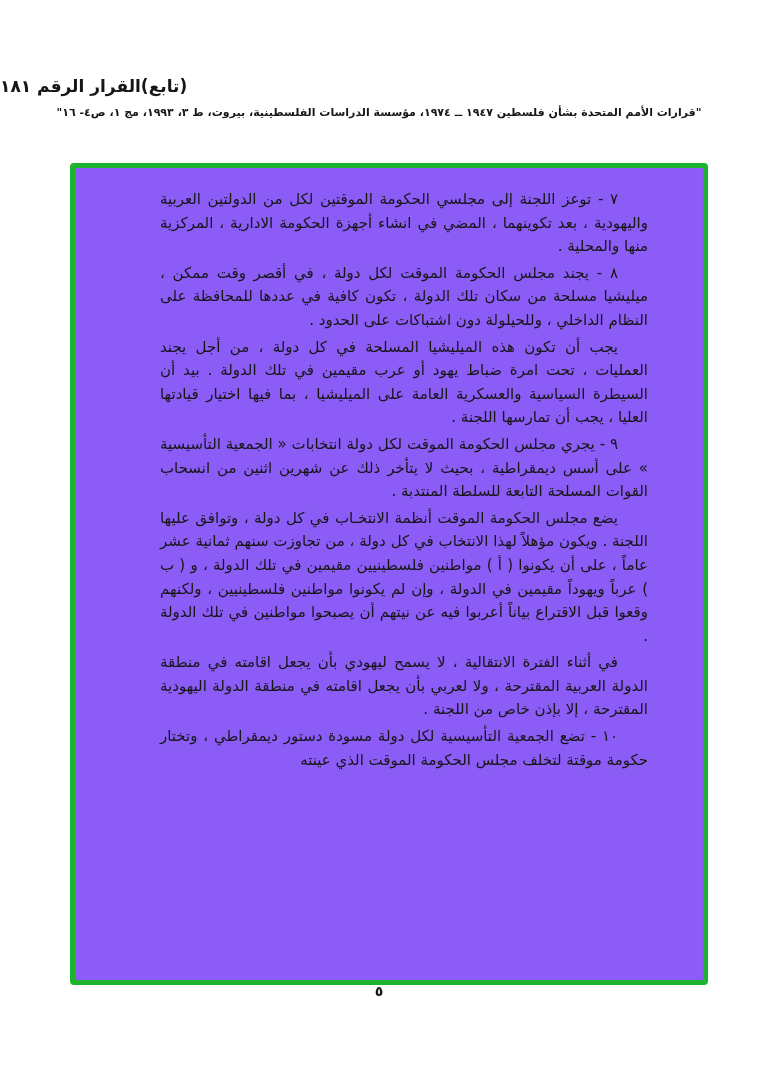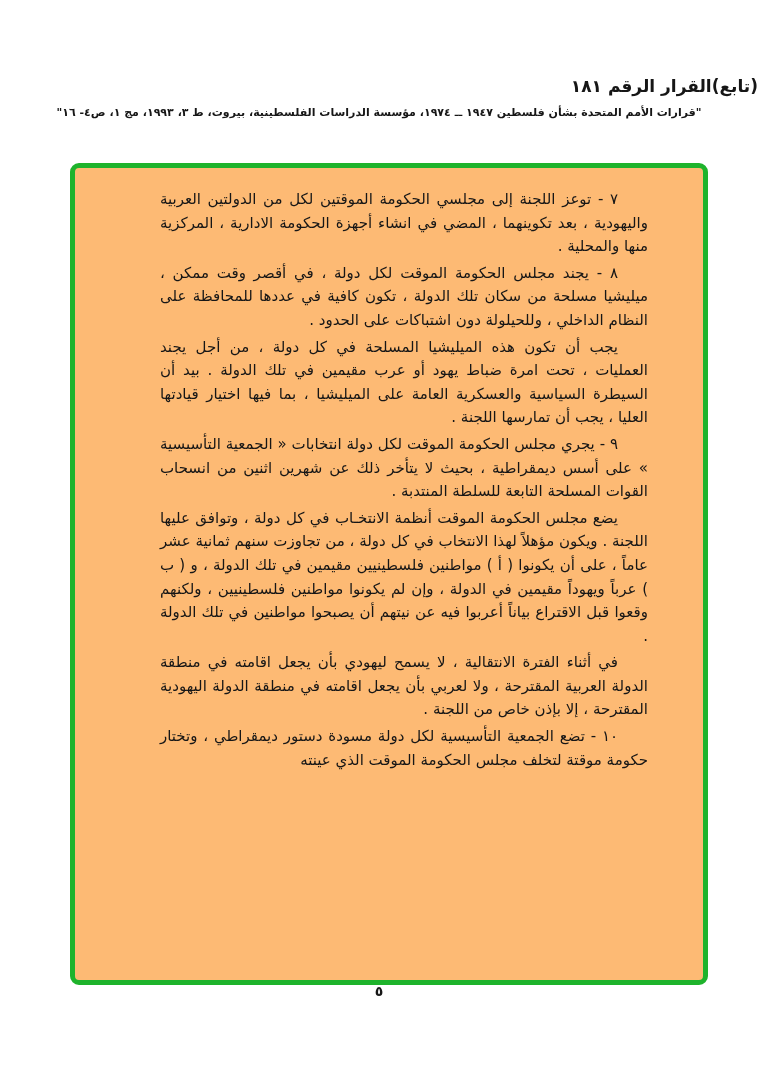--- a/index.html
+++ b/index.html
@@ -8,42 +8,42 @@
     width: 758px;
     height: 1078px;
     background: #ffffff;
     font-family: "DejaVu Sans", sans-serif;
     color: #161616;
     overflow: hidden;
   }
   .title {
     position: absolute;
     top: 76px; left: 0; right: 0;
-    text-align: right;
+    text-align: left;
     direction: rtl;
     font-size: 17px;
     font-weight: bold;
     letter-spacing: 0.5px;
   }
   .citation {
     position: absolute;
     top: 106px; left: 0; right: 0;
     text-align: center;
     direction: rtl;
     font-size: 11px;
     font-weight: bold;
   }
   .frame {
     position: absolute;
     left: 70px; top: 163px;
     width: 638px; height: 822px;
     box-sizing: border-box;
     border: 5px solid #1eb32c;
-    border-radius: 9px;
-    background: #fdba74;
+    border-radius: 4px;
+    background: #8b5cf6;
   }
   .textblock {
     position: absolute;
     top: 20px; right: 55px; left: 85px;
     direction: rtl;
     text-align: justify;
     font-size: 15px;
     line-height: 23.6px;
   }
   .textblock p {

